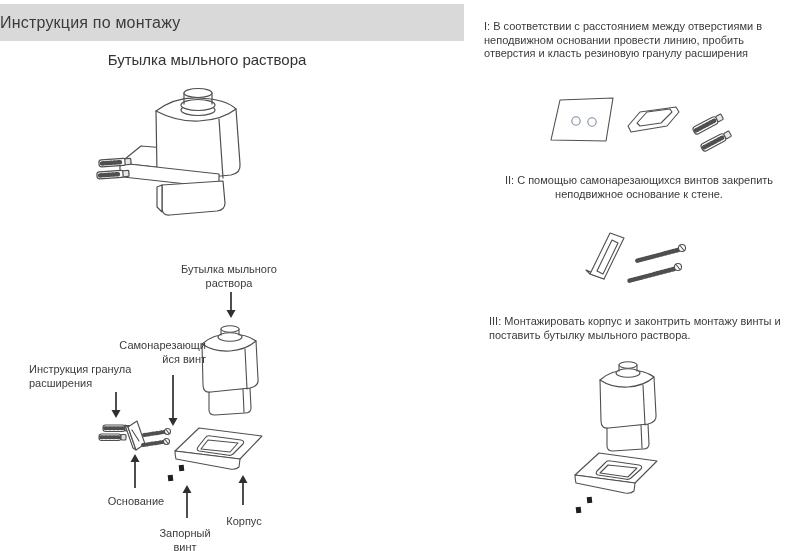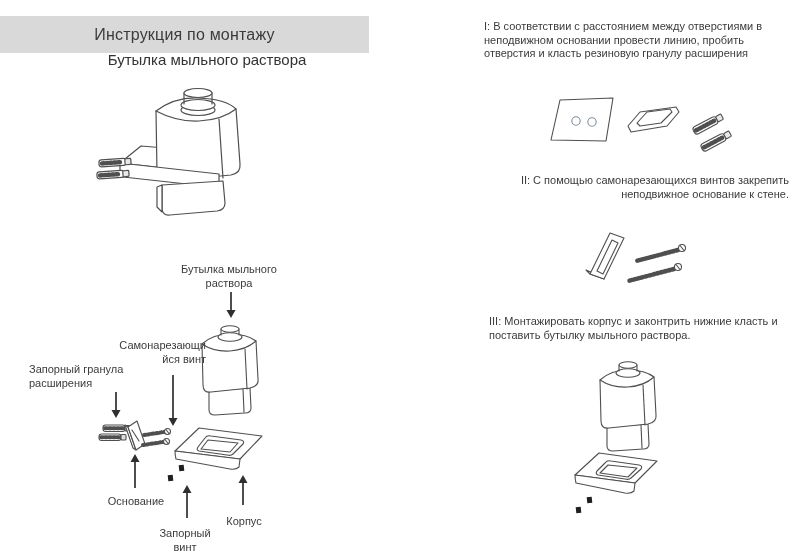--- a/index.html
+++ b/index.html
@@ -1,42 +1,42 @@
 <!DOCTYPE html>
 <html><head>
 <meta charset="utf-8">
 <style>
   * { margin:0; padding:0; box-sizing:border-box; }
   html,body { width:800px; height:551px; background:#fff; overflow:hidden;
               font-family:"Liberation Sans","DejaVu Sans",sans-serif; }
   .canvas { position:relative; width:800px; height:551px; background:#fff; }
 
-  .header-bar { position:absolute; left:0; top:16px; width:369px; height:37px;
-                background:#d9d9d9; display:flex; align-items:center; justify-content:center; }
+  .header-bar { position:absolute; left:0; top:4px; width:464px; height:37px;
+                background:#d9d9d9; display:flex; align-items:center; }
   .header-title { font-size:16px; color:#3b3b3b; letter-spacing:.2px; }
 
   .subtitle { position:absolute; left:57px; top:51px; width:300px; text-align:center;
               font-size:15px; color:#333; }
 
   .abs { position:absolute; }
 
   .exploded { position:absolute; left:15px; top:258px; width:300px; height:293px; }
   .exploded svg { position:absolute; left:0; top:0; }
 
   .lbl { position:absolute; font-size:11px; line-height:14px; color:#3b3b3b; }
   .lbl-bottle   { left:154px; top:4px;   width:120px; text-align:center; }
   .lbl-screw    { left:99px;  top:80px;  width:92px;  text-align:right; word-break:break-all; }
   .lbl-plug     { left:14px;  top:104px; width:106px; text-align:left; }
   .lbl-base     { left:81px;  top:236px; width:80px;  text-align:center; }
   .lbl-lock     { left:139px; top:268px; width:62px;  text-align:center; }
   .lbl-housing  { left:201px; top:256px; width:56px;  text-align:center; }
 
   .step-text { position:absolute; font-size:11px; line-height:13.5px; color:#3b3b3b; }
   .step-1 { left:484px; top:20px;  width:312px; text-align:left; }
-  .step-2 { left:489px; top:174px; width:300px; text-align:right; }
+  .step-2 { left:489px; top:174px; width:300px; text-align:center; }
   .step-3 { left:489px; top:315px; width:310px; text-align:left; }
 
   svg { display:block; }
 </style>
 </head>
 <body>
 
 <div class="canvas">
 
   <svg width="0" height="0" style="position:absolute" aria-hidden="true">
@@ -157,21 +157,21 @@
             <polygon points="167.5,235 176.5,235 172,227" stroke="none"></polygon>
           </g>
         <g>
             <line x1="228" y1="225" x2="228" y2="247"></line>
             <polygon points="223.5,225 232.5,225 228,217" stroke="none"></polygon>
           </g>
       </g>
     </svg>
     <div class="lbl lbl-bottle">Бутылка мыльного раствора</div>
     <div class="lbl lbl-screw">Самонарезающийся винт</div>
-    <div class="lbl lbl-plug">Запорный гранула расширения</div>
+    <div class="lbl lbl-plug">Инструкция гранула расширения</div>
     <div class="lbl lbl-base">Основание</div>
     <div class="lbl lbl-lock">Запорный винт</div>
     <div class="lbl lbl-housing">Корпус</div>
   </div>
 
   <div class="step-text step-1">I: В соответствии с расстоянием между отверстиями в неподвижном основании провести линию, пробить отверстия и класть резиновую гранулу расширения</div>
 
   <svg class="abs" style="left:540px;top:88px" width="210" height="75" viewBox="0 0 210 75">
     <g stroke="#4f4f4f" fill="#fff" stroke-width="1.1" stroke-linejoin="round" stroke-linecap="round">
       <g>
@@ -211,21 +211,21 @@
         <path d="M102,21.5 L106,26.5" fill="none"></path>
       </g>
       <g>
         <path d="M96,45 L50,57" stroke-width="4.5" stroke-dasharray="2 2" fill="none"></path>
         <circle cx="100" cy="43" r="3.5"></circle>
         <path d="M98,40.5 L102,45.5" fill="none"></path>
       </g>
     </g>
   </svg>
 
-  <div class="step-text step-3">III: Монтажировать корпус и законтрить нижние класть и поставить бутылку мыльного раствора.</div>
+  <div class="step-text step-3">III: Монтажировать корпус и законтрить монтажу винты и поставить бутылку мыльного раствора.</div>
 
   <svg class="abs" style="left:560px;top:354px" width="130" height="175" viewBox="0 0 130 175">
     <g stroke="#4f4f4f" fill="#fff" stroke-width="1.1" stroke-linejoin="round" stroke-linecap="round">
       <use href="#mini-bottle" x="37" y="6"></use>
       <g>
         <path d="M15,121 L39,99 L97,107 L75,129 Z"></path>
         <path d="M15,121 L75,129 L74,137 Q71,140 65,139 L16,129 Q15,125 15,121 Z"></path>
         <path d="M45,109 Q47,106 51,107 L79,111 Q83,112 81,115 L71,124 Q69,126 65,125 L38,121 Q35,120 37,117 Z"></path>
         <path d="M48,111 L77,114 L68,123 L40,119 Z" fill="none"></path>
       </g>

